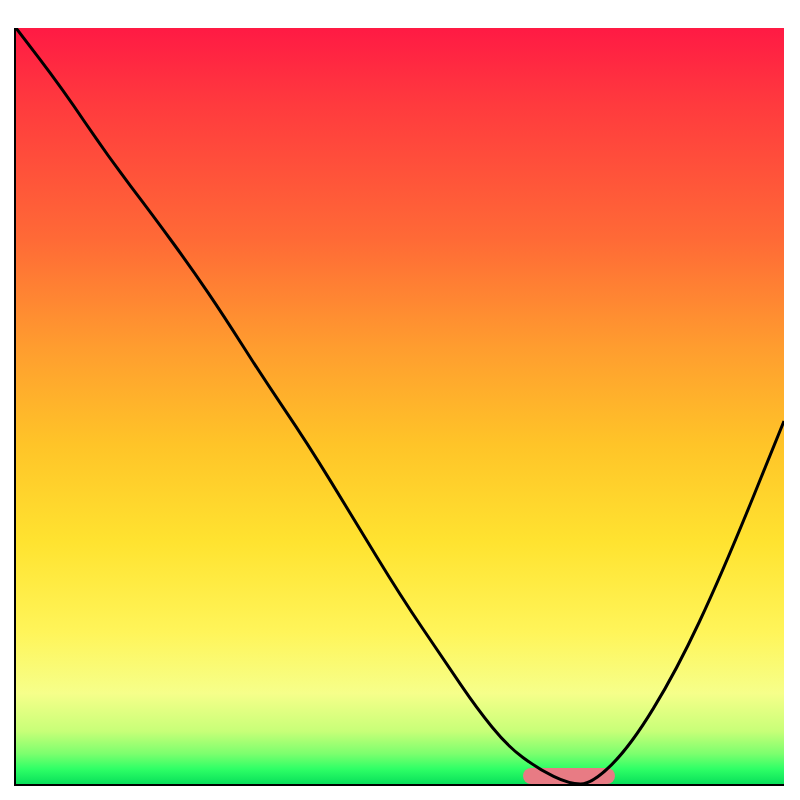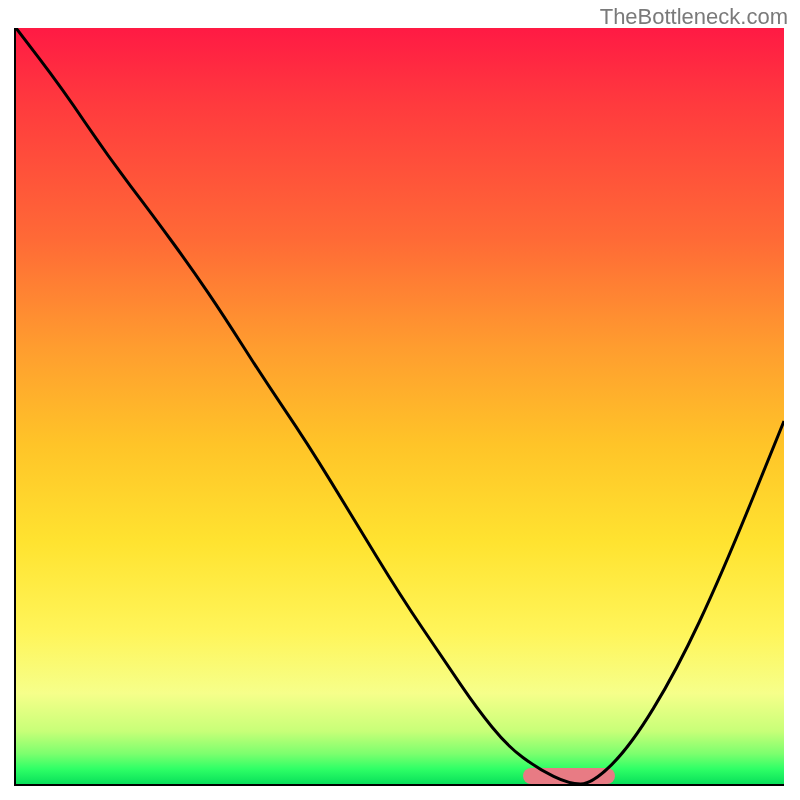--- a/index.html
+++ b/index.html
@@ -79,21 +79,20 @@
     top: 784px;
     width: 770px;
     height: 2px;
   }
 </style>
 </head>
 <body>
 
 <div class="container">
 
-  <div class="watermark">TheBottleneck.com</div>
 
   <div class="axis-left"></div>
   <div class="axis-bottom"></div>
 
   <div class="plot-area">
 
     <svg class="curve-svg" viewBox="0 0 768 756" preserveAspectRatio="none">
       <path fill="none" stroke="#000000" stroke-width="3" d="M 0.0 0.0 Q 0.0 0.0 23.0 30.2 Q 46.1 60.5 69.1 94.5 Q 92.2 128.5 115.2 158.8 Q 138.2 189.0 157.4 215.5 Q 176.6 241.9 192.0 264.6 Q 207.4 287.3 226.6 317.5 Q 245.8 347.8 268.8 381.8 Q 291.8 415.8 314.9 453.6 Q 337.9 491.4 361.0 529.2 Q 384.0 567.0 407.0 601.0 Q 430.1 635.0 445.4 657.7 Q 460.8 680.4 476.2 699.3 Q 491.5 718.2 506.9 729.5 Q 522.2 740.9 537.6 748.4 Q 553.0 756.0 564.5 756.0 Q 576.0 756.0 595.2 737.1 Q 614.4 718.2 637.4 680.4 Q 660.5 642.6 683.5 593.5 Q 706.6 544.3 737.3 468.7 T 768.0 393.1" id="curve-path"></path>
     </svg>
 

